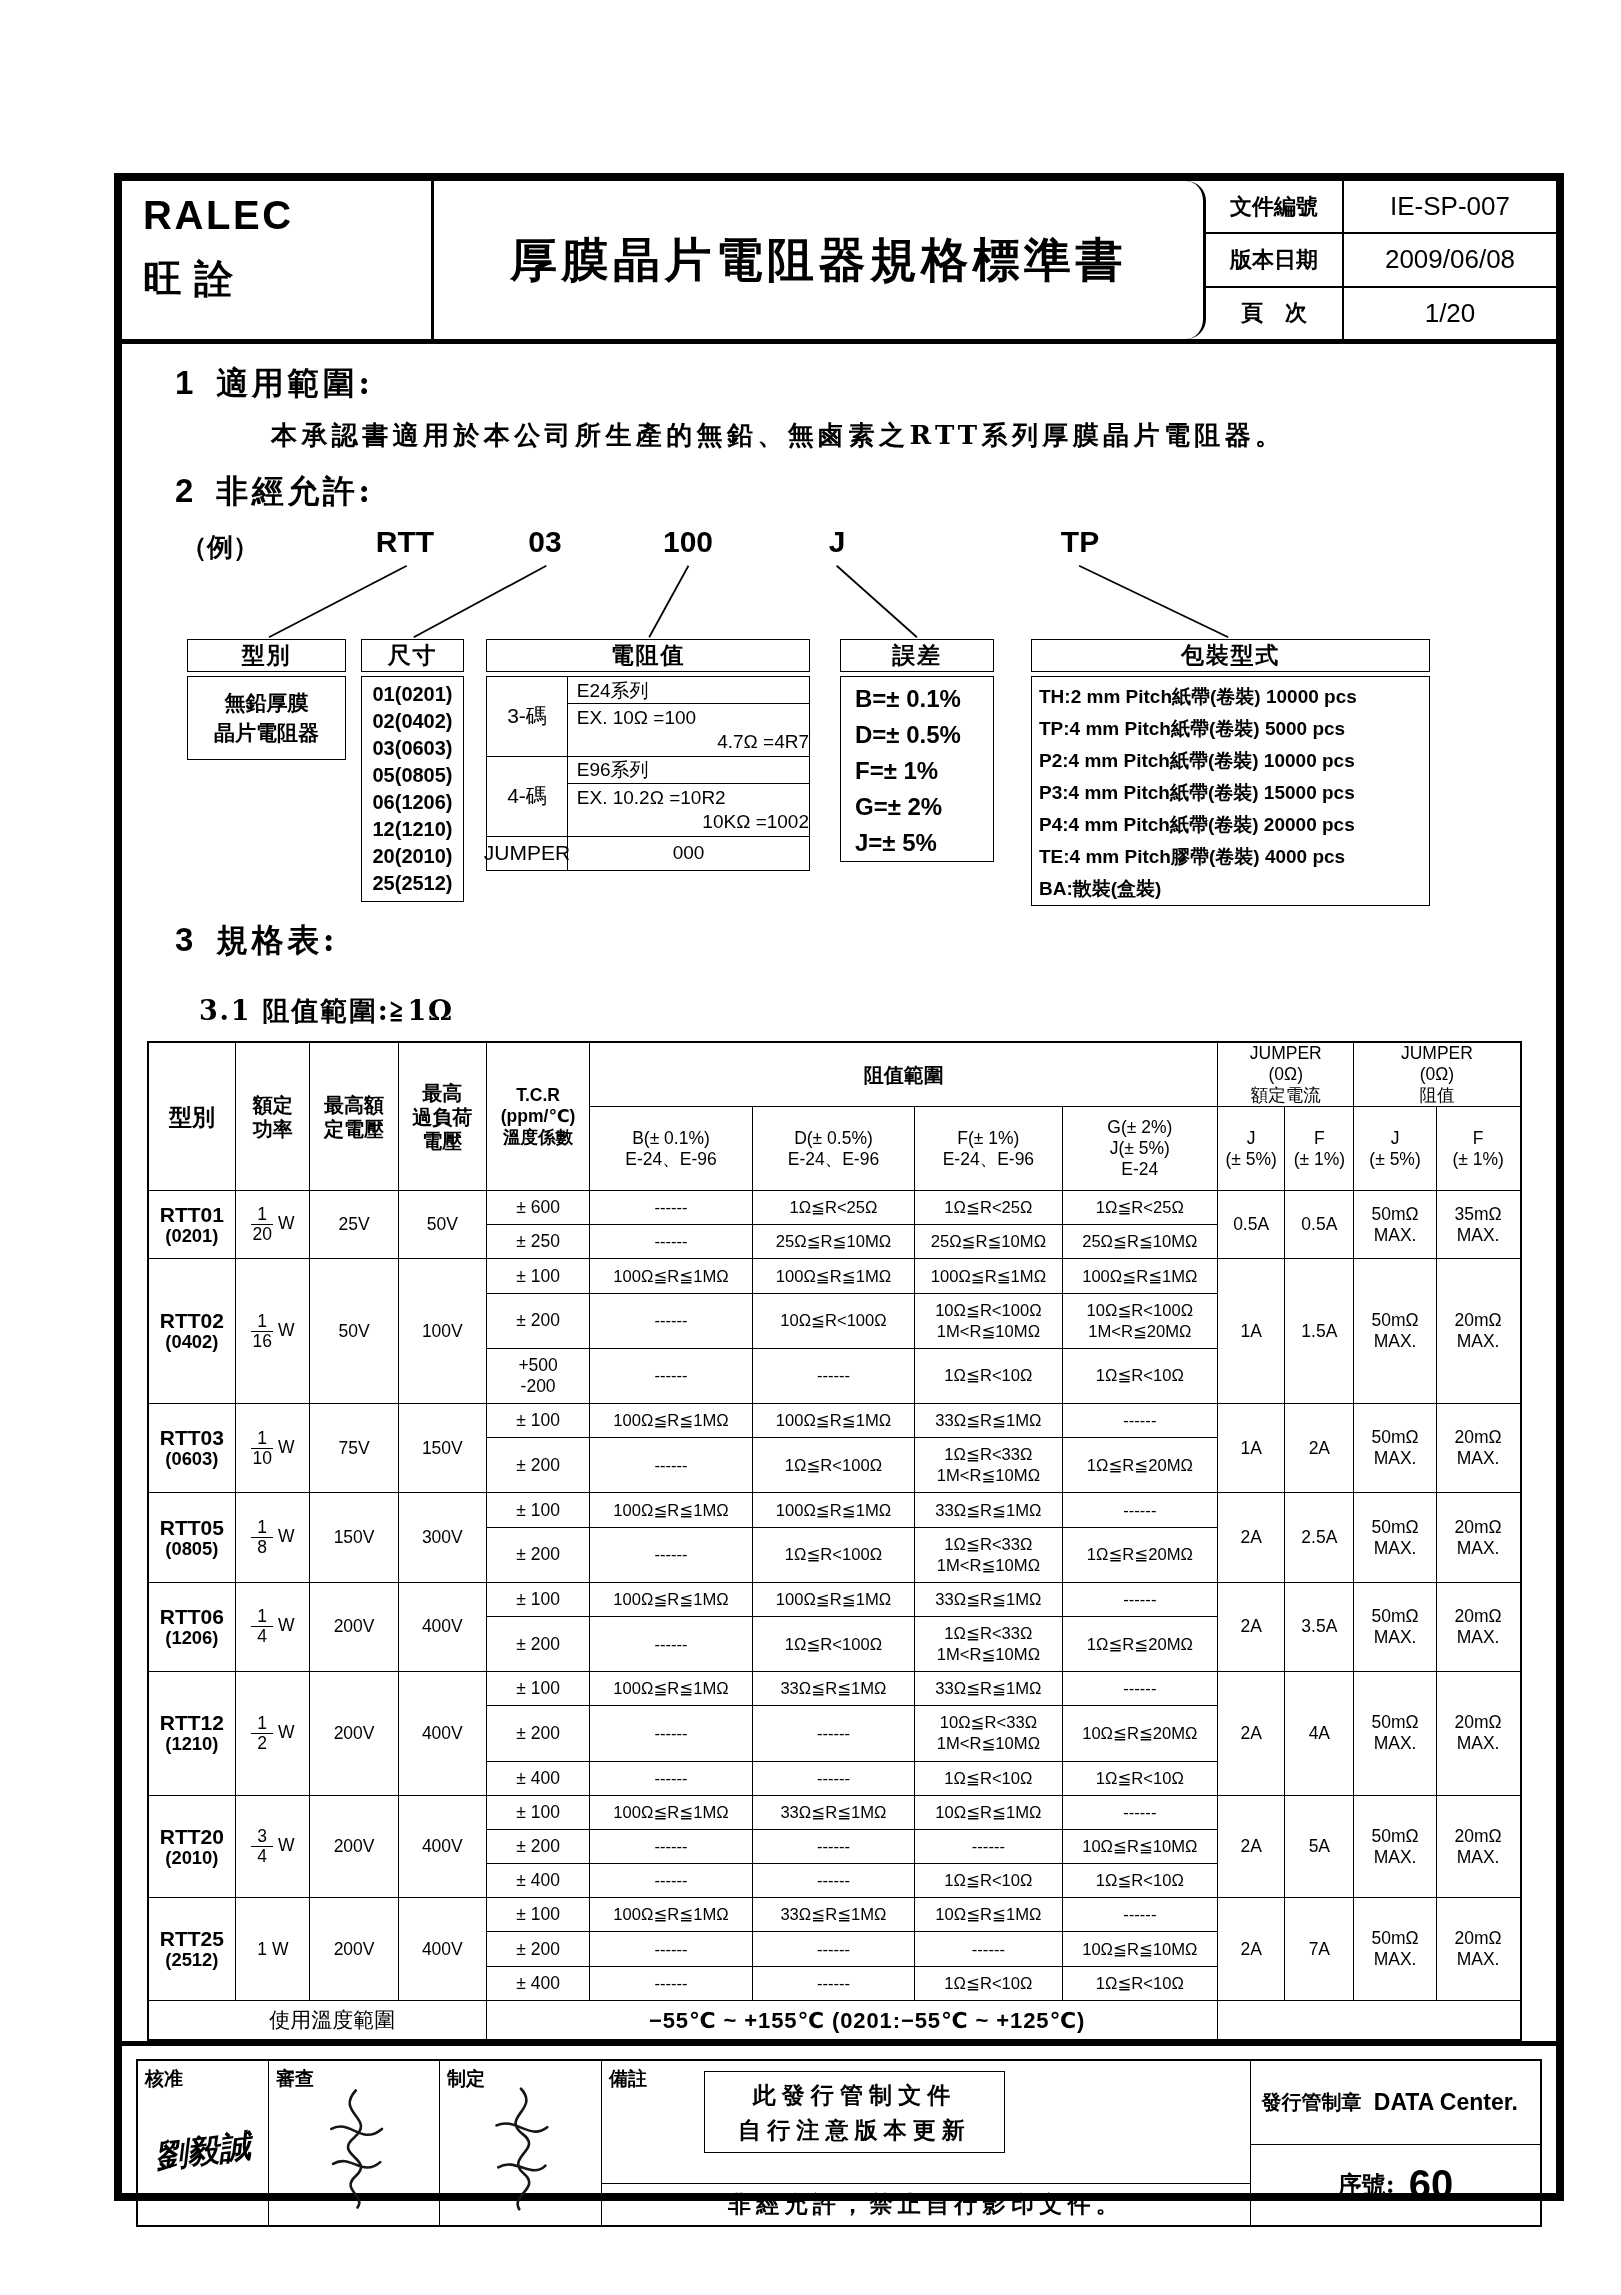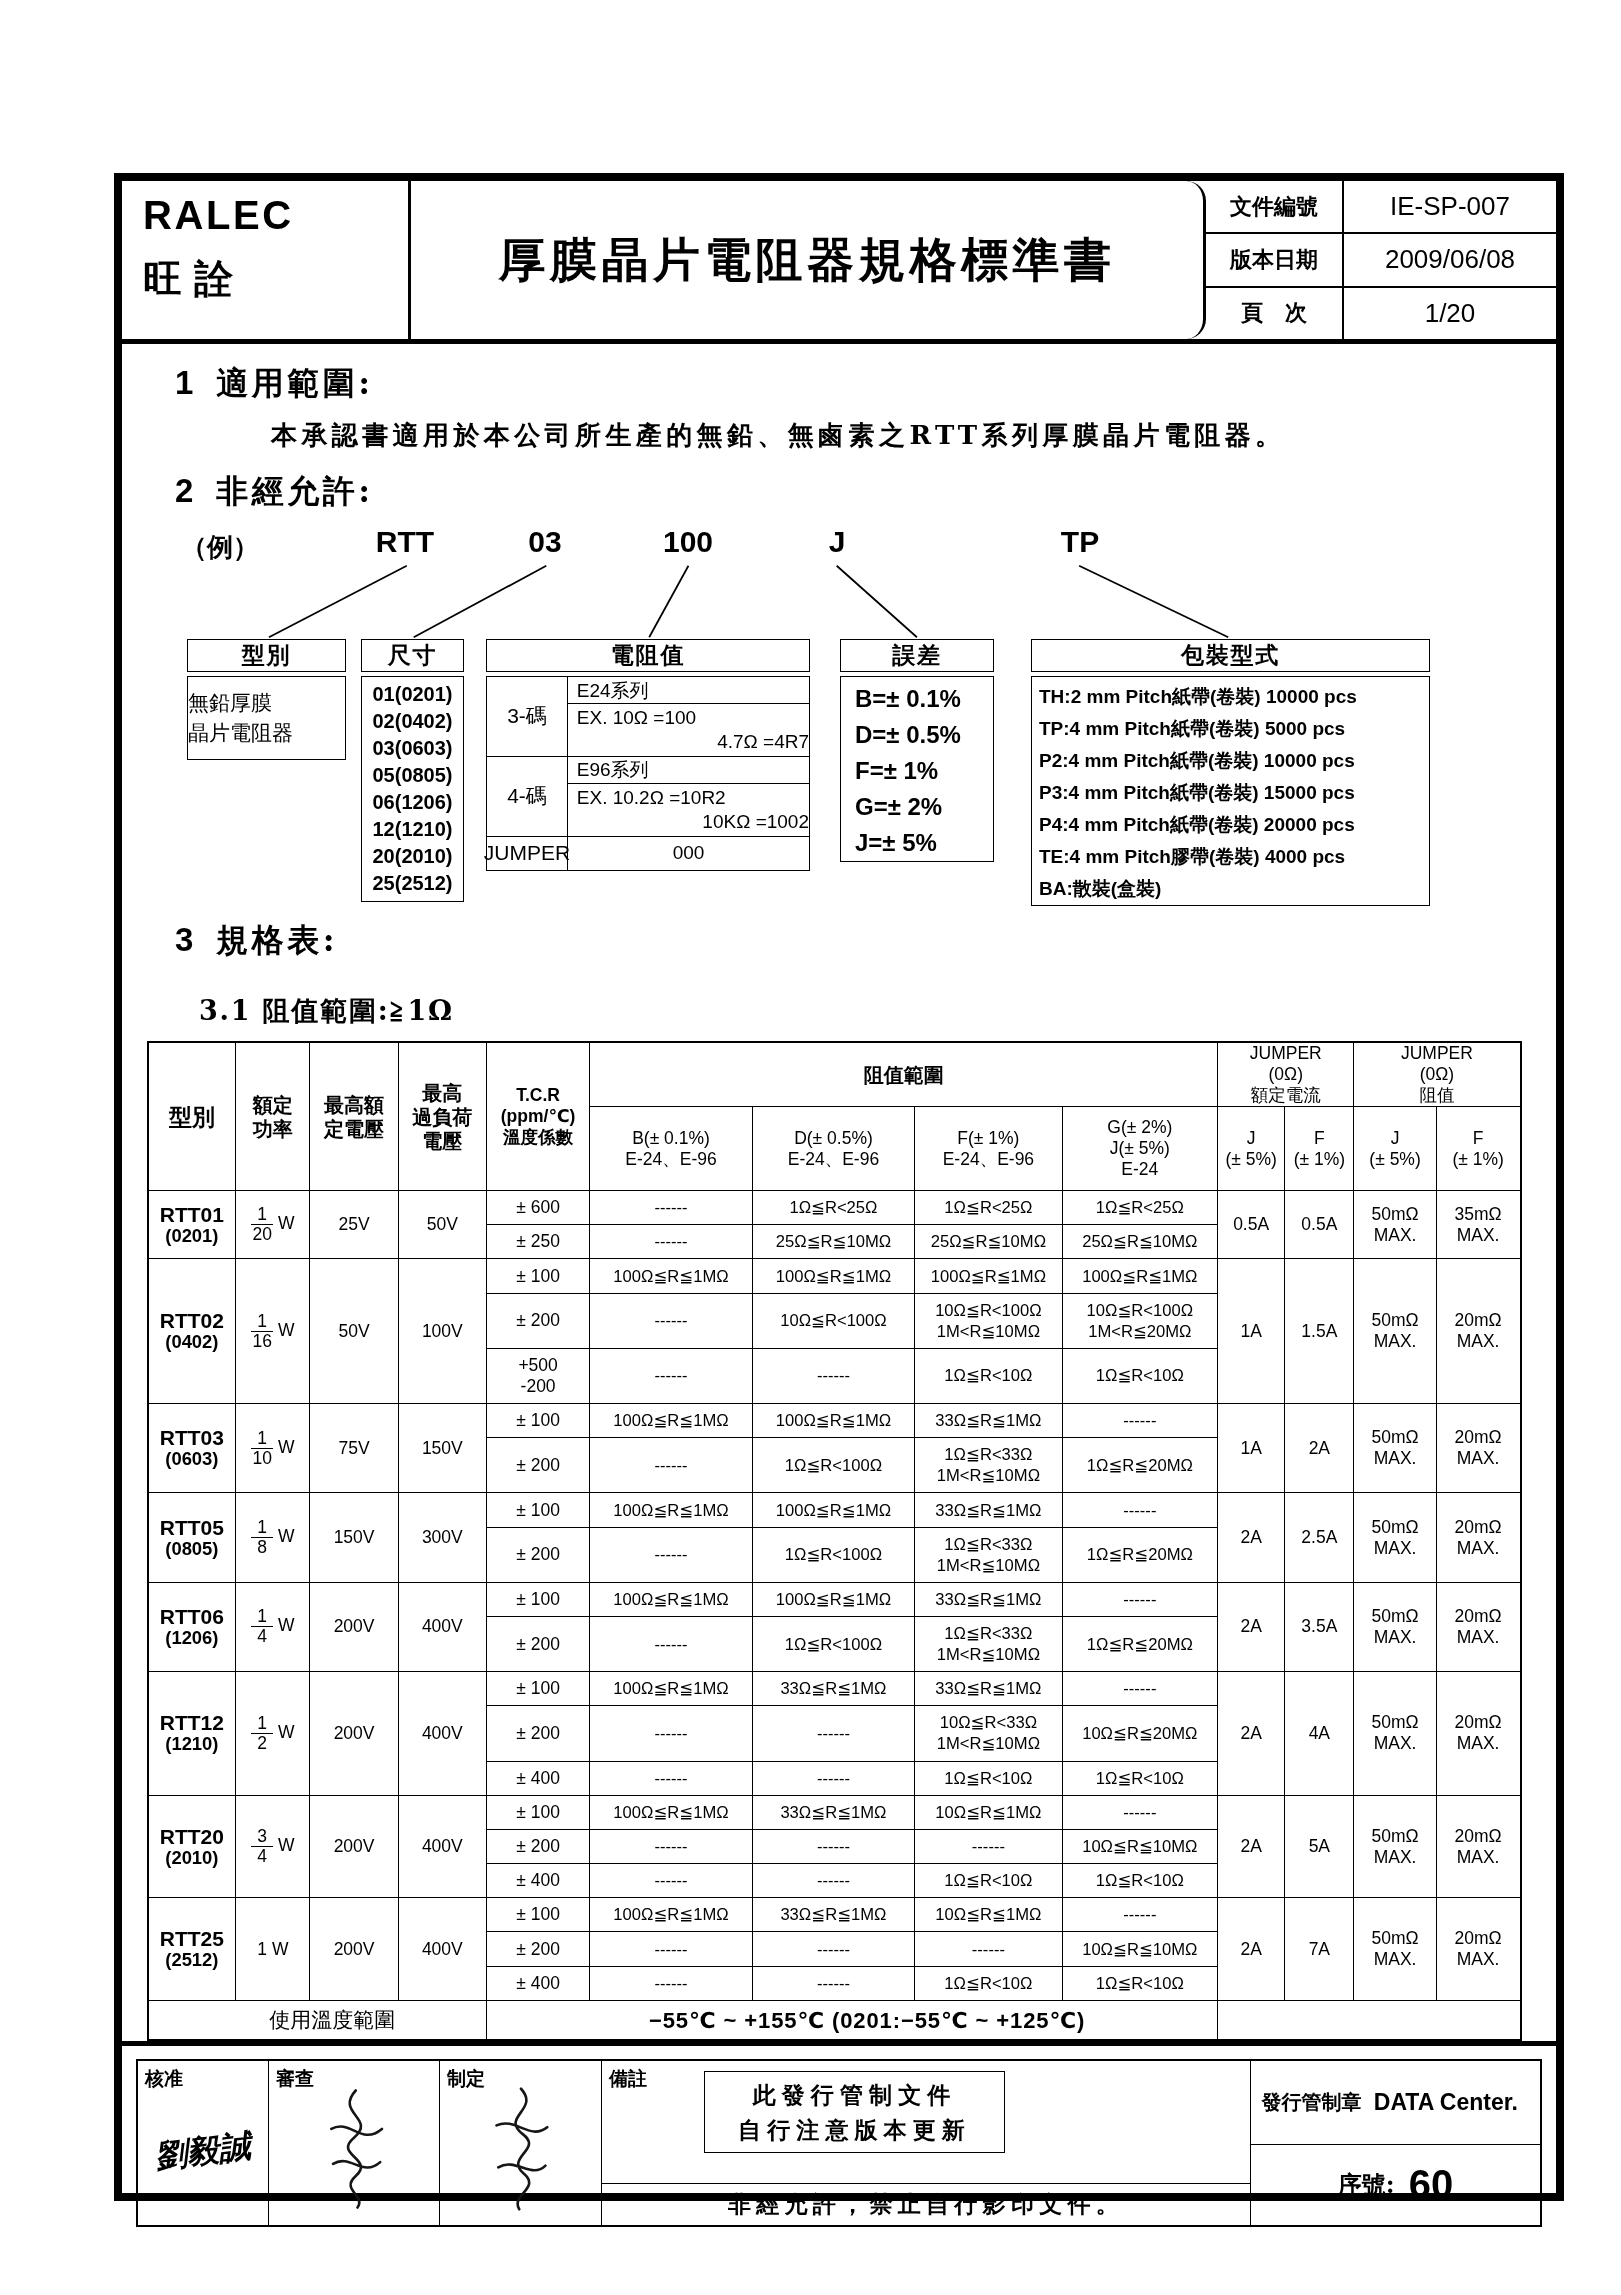--- a/index.html
+++ b/index.html
@@ -8,21 +8,21 @@
   body { font-family:"Liberation Sans","DejaVu Sans",sans-serif; color:#000; }
   .page { position:relative; width:1622px; height:2295px; background:#fff; margin:0 auto; overflow:hidden; }
   .hand { font-family:"DejaVu Serif","Liberation Serif",serif; }
   .pre { white-space:pre-line; }
 
   .frame { position:absolute; left:114px; top:173px; width:1450px; height:2028px;
            border:8px solid #000; background:#fff; display:flex; flex-direction:column; }
 
   
   .header { height:163px; border-bottom:5.3px solid #000; display:flex; flex-shrink:0; }
-  .logo-cell { width:289px; border-right:3.5px solid #000; padding:12.3px 0 0 21px; }
+  .logo-cell { width:312px; border-right:3.5px solid #000; padding:12.3px 0 0 21px; }
   .logo { font-size:40px; font-weight:bold; letter-spacing:2.6px; }
   .logo-zh { font-size:39px; font-weight:bold; letter-spacing:12.3px; margin-top:14px; }
   .title-cell { flex:1; display:flex; align-items:center; justify-content:center; border-right:3.5px solid #000;border-radius:20px; }
   .doc-title { font-size:47px; font-weight:bold; letter-spacing:4.4px; }
   .info-cell { width:350px; display:flex; flex-direction:column; }
   .info-row { flex:1; display:flex; border-bottom:2.6px solid #000; }
   .info-row:last-child { border-bottom:none; }
   .info-label { width:138px; border-right:2.6px solid #000; display:flex; align-items:center; justify-content:center;
                 font-size:22px; font-weight:bold; }
   .info-value { flex:1; display:flex; align-items:center; justify-content:center; font-size:26px; }
@@ -35,22 +35,22 @@
 
   
   .diagram { position:relative; margin:10.5px 0 0 26px; width:1380px; height:387px; flex-shrink:0; }
   .example-label { position:absolute; left:33px; top:5.3px; font-size:26px; font-weight:bold; }
   .code { position:absolute; top:0; transform:translateX(-50%); font-size:30px; font-weight:bold; }
   .connectors { position:absolute; left:0; top:39px; width:1380px; height:75px; }
   .dbox { position:absolute; border:1.8px solid #000; background:#fff; }
   .dbox-title { top:114px; height:33px; display:flex; align-items:center; justify-content:center;
                 font-size:23px; font-weight:bold; letter-spacing:1.8px; }
   .dbox-body { top:151px; }
-  .type-body { display:flex; flex-direction:column; align-items:flex-start; justify-content:center;
-               font-size:21px; font-weight:normal; line-height:30px; }
+  .type-body { display:flex; flex-direction:column; align-items:center; justify-content:center;
+               font-size:21px; font-weight:bold; line-height:30px; }
   .list-box { padding:4.4px 0; }
   .list-line { text-align:center; font-size:20px; line-height:27px;font-weight:bold; }
   .packing-box .list-line { text-align:left; padding-left:7px; font-size:19px; line-height:32px; }
   .tolerance-box .list-line { text-align:left; padding-left:14px; font-size:24px; line-height:36px; }
   .res-row { display:flex; border-top:1.8px solid #000; }
   .res-row:first-child { border-top:none; }
   .res-code { width:81px; border-right:1.8px solid #000; display:flex; align-items:center; justify-content:center;
               font-size:21px; }
   .res-body { flex:1; padding:1.8px 0; }
   .res-series { font-size:19px; padding-left:8.8px; border-bottom:1.8px solid #000; line-height:24.5px; }

